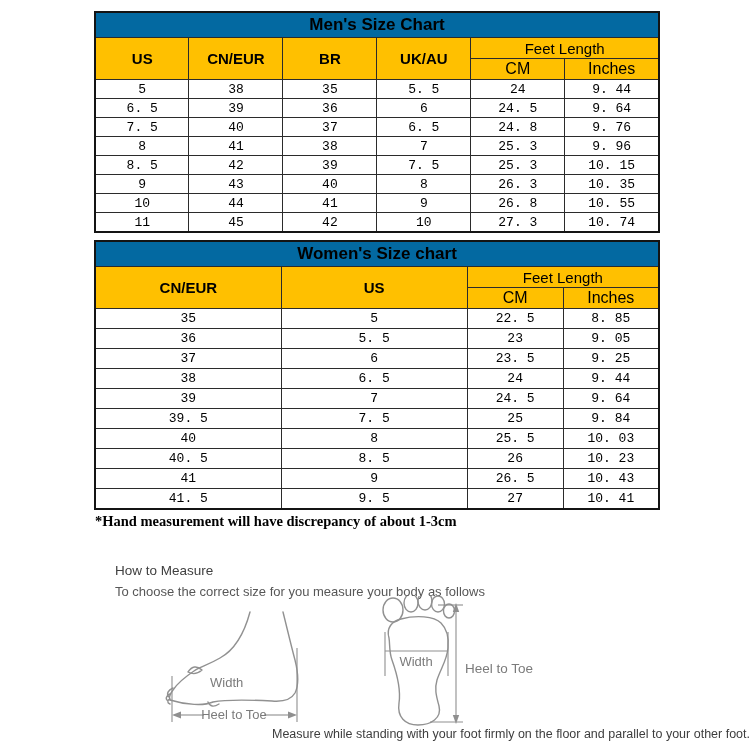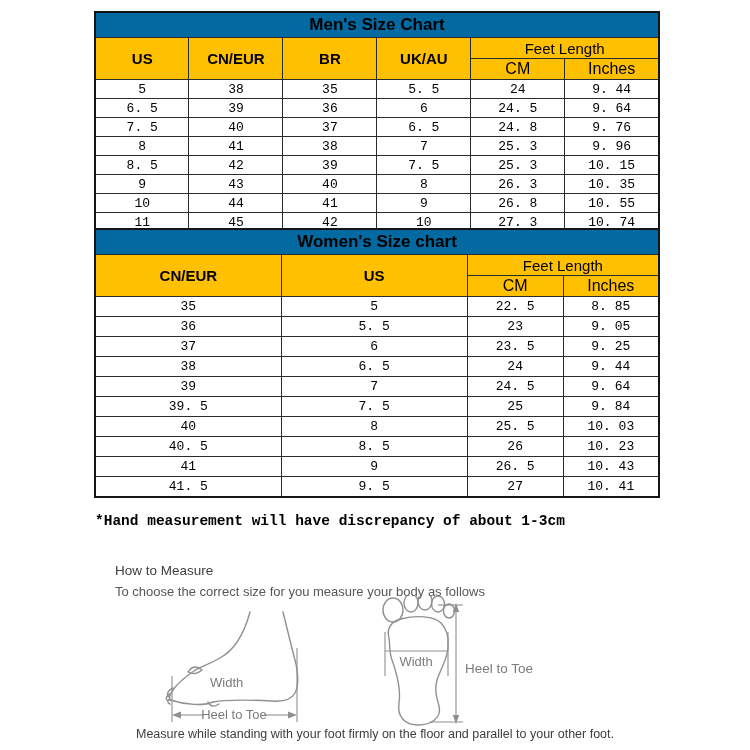--- a/index.html
+++ b/index.html
@@ -3,50 +3,50 @@
 <meta charset="utf-8">
 <style>
   html,body{margin:0;padding:0;background:#ffffff;}
   body{width:750px;height:750px;overflow:hidden;}
   .sheet{position:relative;width:750px;height:750px;background:#fff;
          font-family:"Liberation Sans","DejaVu Sans",sans-serif;color:#000;}
 
   
   .tbl-wrap{position:absolute;left:94px;}
   #men-wrap{top:11px;}
-  #women-wrap{top:228px;}
+  #women-wrap{top:240px;}
   table.size-table{border-collapse:collapse;table-layout:fixed;width:566px;
                    border:2px solid #141414;}
   .size-table td{border:1px solid #2b2b2b;text-align:center;vertical-align:middle;
                  padding:0;overflow:hidden;white-space:nowrap;}
   .title-cell{font-weight:bold;font-size:17px;height:24px;background:#0369a1;}
   .head-cell{background:var(--header_gold,#FFC000);font-weight:bold;font-size:15px;}
   .feet-cell{background:var(--header_gold,#FFC000);font-weight:normal;font-size:15px;height:20px;}
   .sub-cell{background:var(--header_gold,#FFC000);font-size:16px;height:20px;}
   .size-table tbody td{font-family:"Liberation Mono","DejaVu Sans Mono",monospace;
                        font-size:13px;}
   #men-wrap tbody td{height:18px;}
   #women-wrap tbody td{height:19px;}
 
   
   .notes{position:absolute;left:95px;top:510px;
-         font-family:Liberation Mono, monospace;
+         font-family:Liberation Serif, serif;
          font-weight:bold;font-size:14.5px;line-height:22px;color:#000;}
 
   
   .howto-title{position:absolute;left:115px;top:563px;font-size:13.5px;color:#404040;}
   .howto-sub{position:absolute;left:115px;top:584px;font-size:13px;color:#575757;}
   .diagram{position:absolute;}
   #foot-side{left:150px;top:600px;}
   #foot-print{left:368px;top:596px;}
   .sketch{stroke:#919191;stroke-width:1.4;fill:none;stroke-linecap:round;stroke-linejoin:round;}
   .meas{stroke:#8f8f8f;stroke-width:1.1;fill:none;}
   .meas-head{fill:#8f8f8f;stroke:none;}
   .lbl{fill:#7b7b7b;font-family:"Liberation Sans","DejaVu Sans",sans-serif;font-size:13px;}
-  .caption{position:absolute;left:0;right:0;top:727px;text-align:center;
+  .caption{position:absolute;left:0;right:0;top:727px;text-align:right;
            font-size:12.5px;color:#3d3d3d;}
 </style>
 </head>
 <body>
 
 <div class="sheet">
 
   <div class="tbl-wrap" id="men-wrap">
     <table class="size-table">
       <colgroup>

